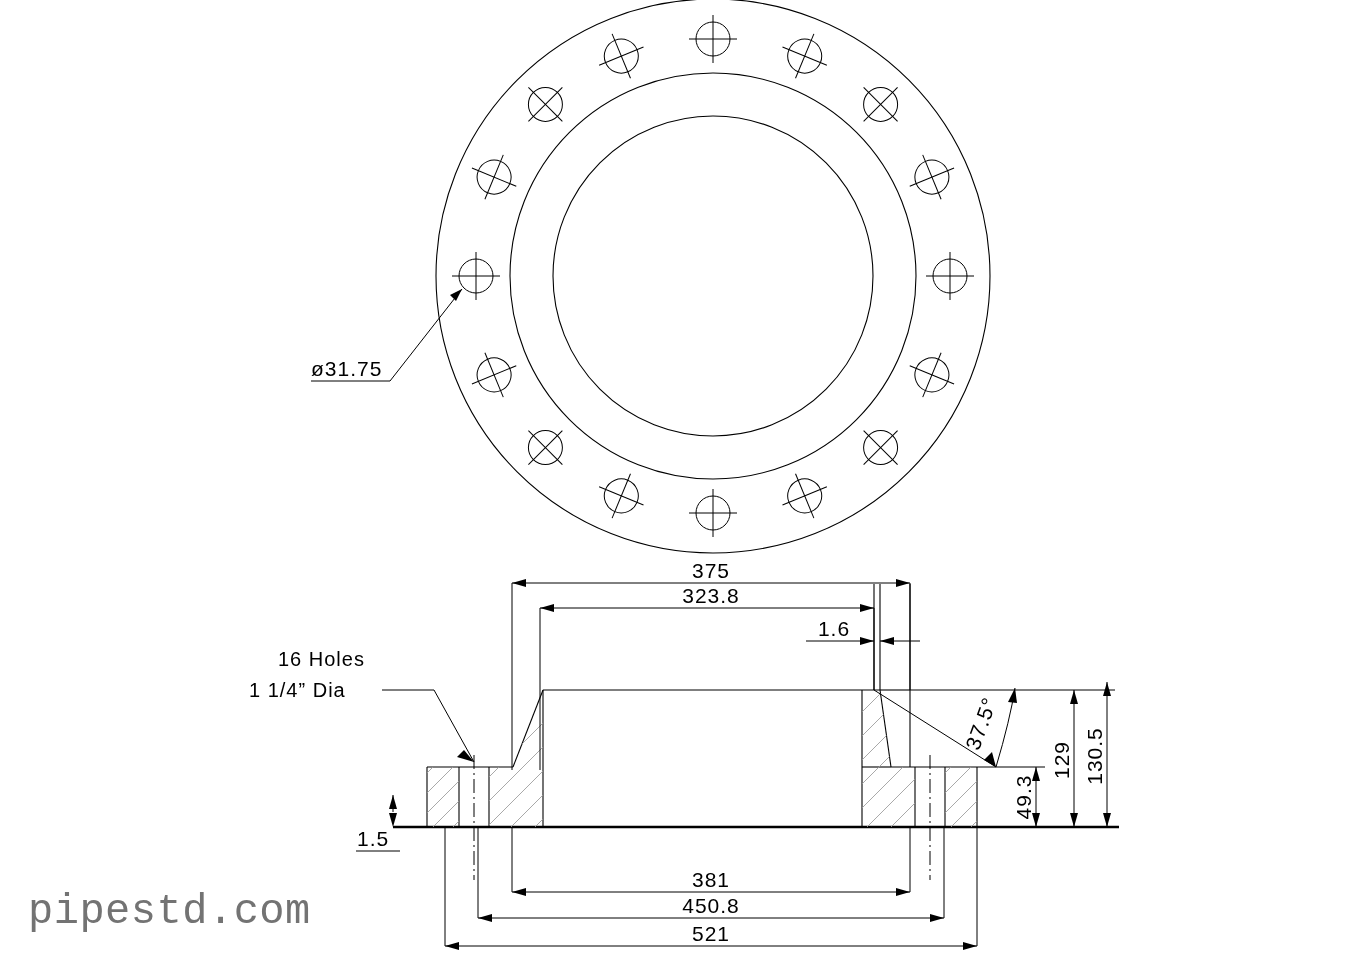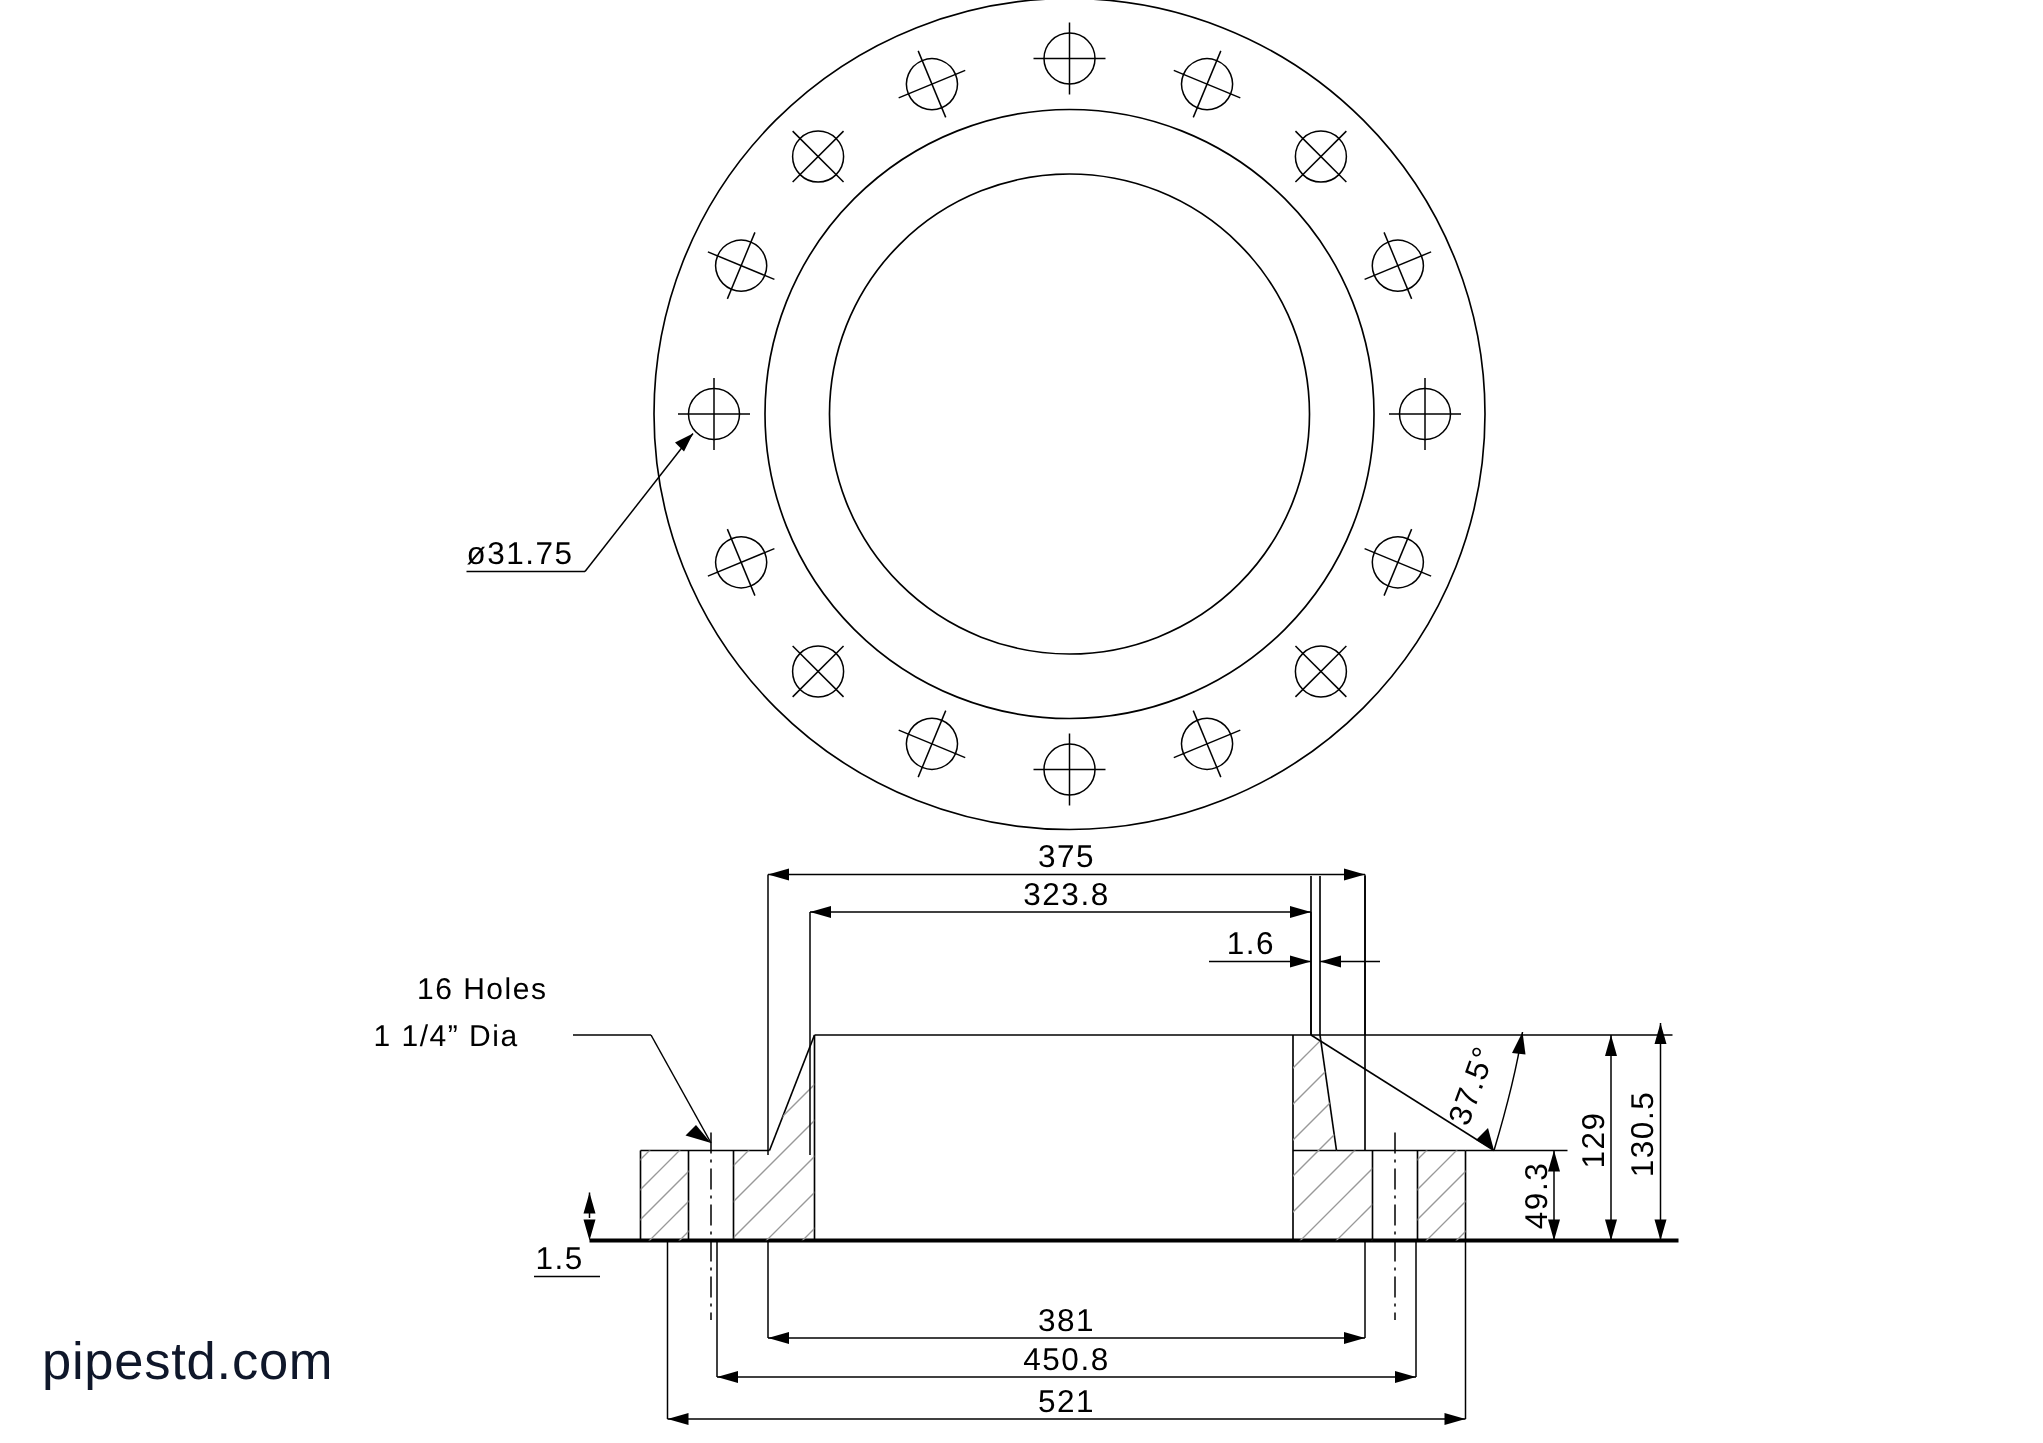--- a/index.html
+++ b/index.html
@@ -6,21 +6,21 @@
   body{width:1362px;height:962px;font-family:"Liberation Sans",sans-serif;overflow:hidden;}
   #stage{position:relative;width:1362px;height:958px;background:#fff;border-radius:27px;}
   svg{display:block;}
   .ln{stroke:#000;fill:none;stroke-width:1.1;}
   .thin{stroke:#000;fill:none;stroke-width:1;}
   .heavy{stroke:#000;fill:none;stroke-width:2.6;}
   .hatch{stroke:#999;fill:none;stroke-width:0.85;}
   .cl{stroke:#000;fill:none;stroke-width:1;stroke-dasharray:14 4 2 4;}
   .dimtxt{font-family:"Liberation Sans",sans-serif;font-size:21px;fill:#000;letter-spacing:1px;}
   .notetxt{font-family:"Liberation Sans",sans-serif;font-size:20px;fill:#000;letter-spacing:1px;}
-  .wm{position:absolute;left:28px;top:888px;font-size:35px;color:#0f172a;letter-spacing:0.5px;font-family:Liberation Sans, sans-serif;}
+  .wm{position:absolute;left:28px;top:888px;font-size:42px;color:#737373;letter-spacing:0.5px;font-family:Liberation Mono, monospace;}
 </style>
 </head>
 <body>
 
 <div id="stage">
 
 <svg width="1362" height="962" viewBox="0 0 1362 962">
 
   <g>
     <circle class="ln" cx="713" cy="276" r="277"></circle>

